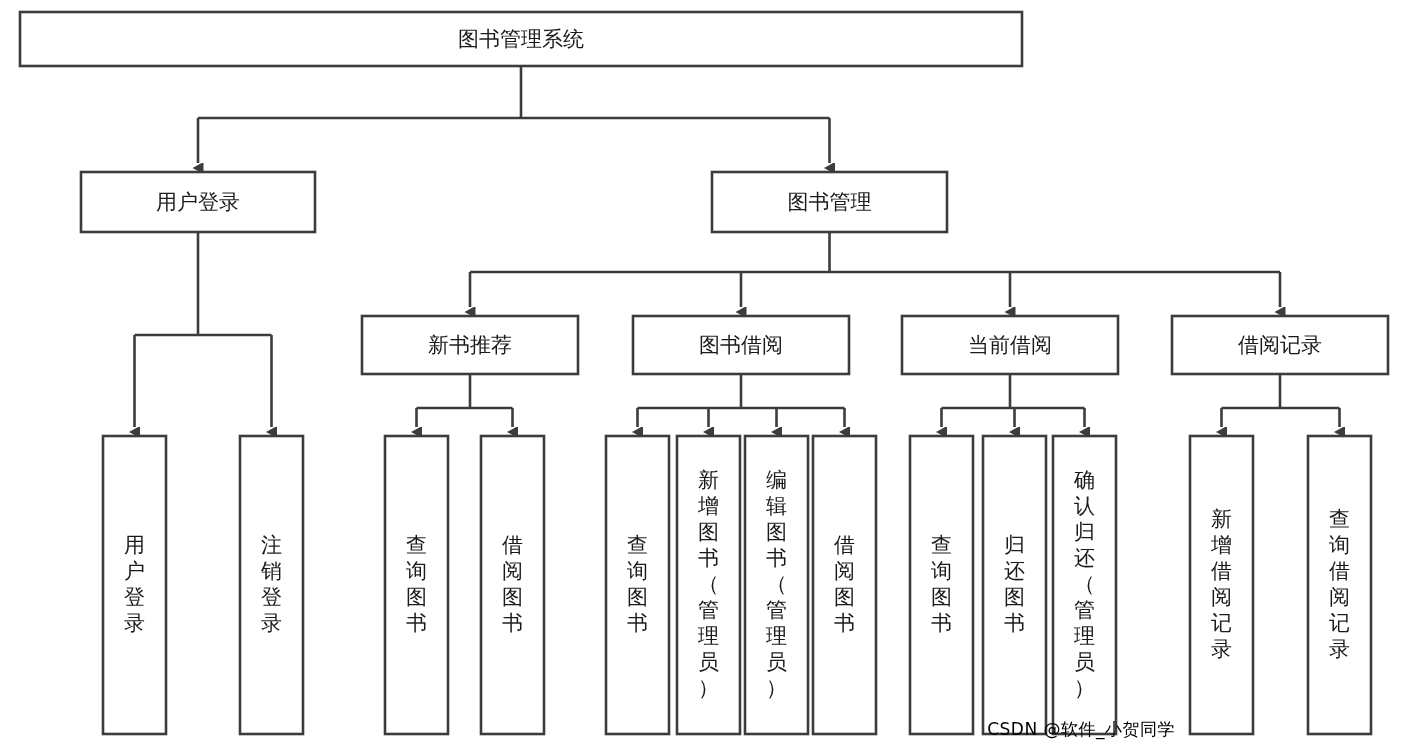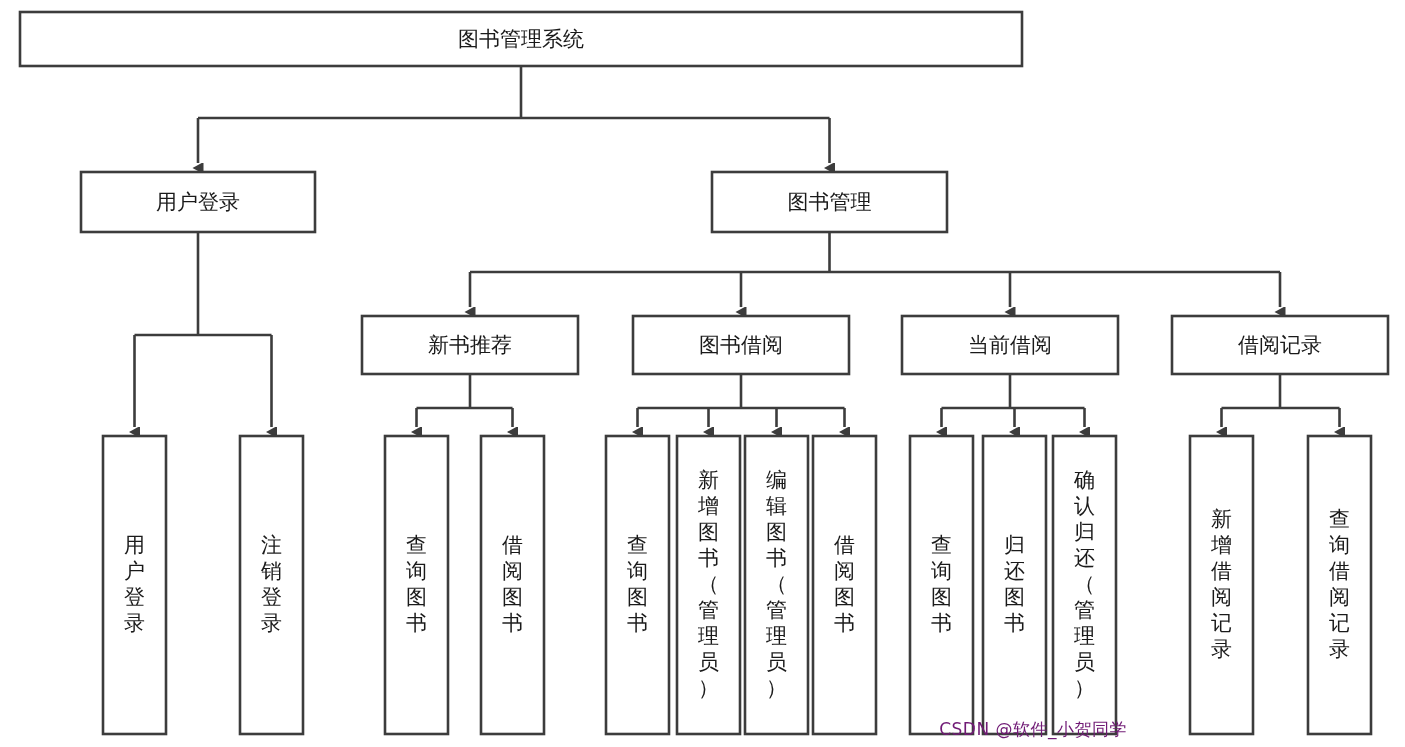--- a/index.html
+++ b/index.html
@@ -10,20 +10,21 @@
   body {
     width: 1405px;
     height: 747px;
     font-family: "DejaVu Sans", "Liberation Sans", sans-serif;
     overflow: hidden;
   }
   #diagram-root {
     position: relative;
     width: 1137px;
     height: 747px;
+    padding-left: 48px;
   }
   svg.diagram {
     position: absolute;
     top: 0;
     left: 0;
     width: 1405px;
     height: 747px;
     display: block;
   }
   .node-box {
@@ -54,21 +55,21 @@
     fill: #1a1a1a;
     text-anchor: middle;
     dominant-baseline: middle;
   }
   .watermark {
     position: absolute;
     right: 10px;
     bottom: 6px;
     font-family: "DejaVu Sans", "Liberation Sans", sans-serif;
     font-size: 17px;
-    color: #701a75;
+    color: #000000;
     white-space: nowrap;
     letter-spacing: 0.5px;
     pointer-events: none;
   }
 </style>
 </head>
 <body>
 
 <div id="diagram-root">
   <svg class="diagram" viewBox="0 0 1405 747">

